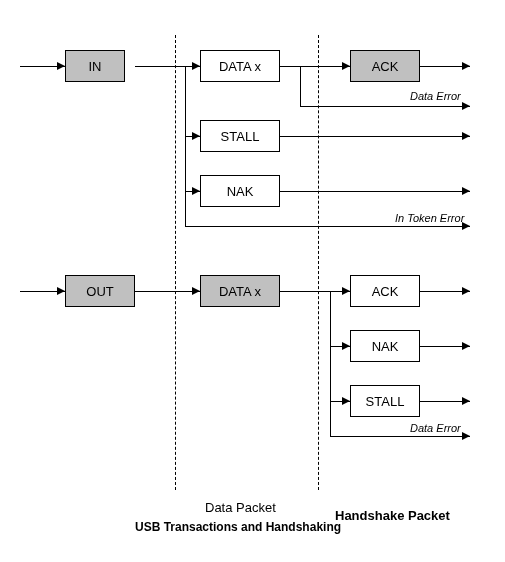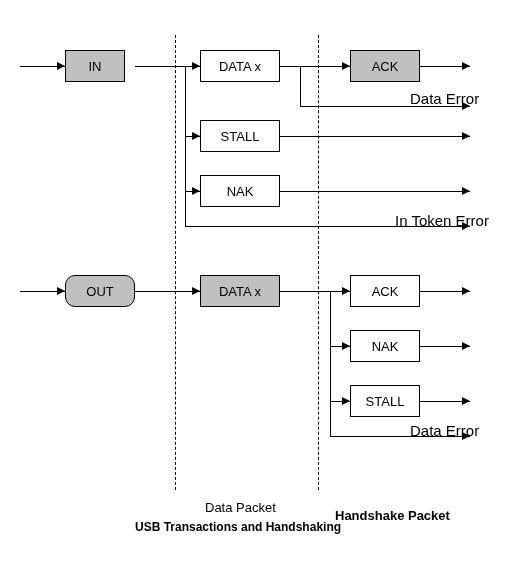--- a/index.html
+++ b/index.html
@@ -40,22 +40,23 @@
   .vline { width: 1px; }
   .arrow-right {
     position: absolute;
     width: 0; height: 0;
     border-top: 4px solid transparent;
     border-bottom: 4px solid transparent;
     border-left: 8px solid #000;
   }
   .label {
     position: absolute;
-    font-size: 15px;
+    font-size: 11px;
     white-space: nowrap;
+    font-style: italic;
   }
   .collabel {
     position: absolute;
     font-size: 13px;
   }
   .title {
     position: absolute;
     font-size: 12px;
     font-weight: bold;
   }
@@ -117,21 +118,21 @@
   <div class="seg hline" style="left:185px; top:136px; width:15px;"></div>
   <div class="arrow-right" style="left:192px; top:132px;"></div>
 
   <div class="seg hline" style="left:185px; top:191px; width:15px;"></div>
   <div class="arrow-right" style="left:192px; top:187px;"></div>
 
   <div class="label" style="left:395px; top:212px;">In Token Error</div>
   <div class="seg hline" style="left:185px; top:226px; width:285px;"></div>
   <div class="arrow-right" style="left:462px; top:222px;"></div>
 
-  <div class="box gray" style="left:65px; top:275px; width:70px;border-radius:10px;">
+  <div class="box gray" style="left:65px; top:275px; width:70px;">
     <span>OUT</span>
   </div>
 
   <div class="seg hline" style="left:20px; top:291px; width:45px;"></div>
   <div class="arrow-right" style="left:57px; top:287px;"></div>
 
   <div class="box gray" style="left:200px; top:275px; width:80px;">
     <span>DATA x</span>
   </div>
 

